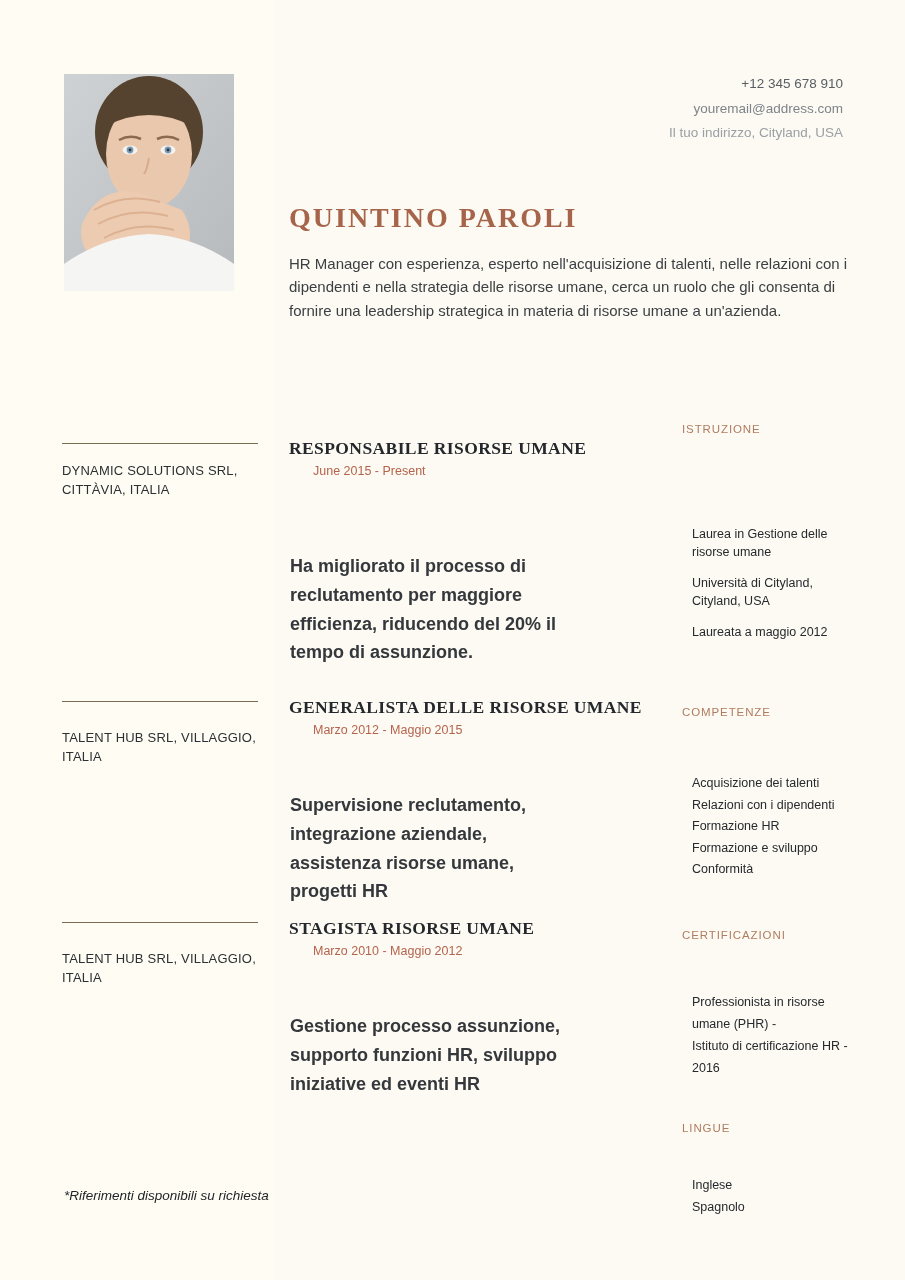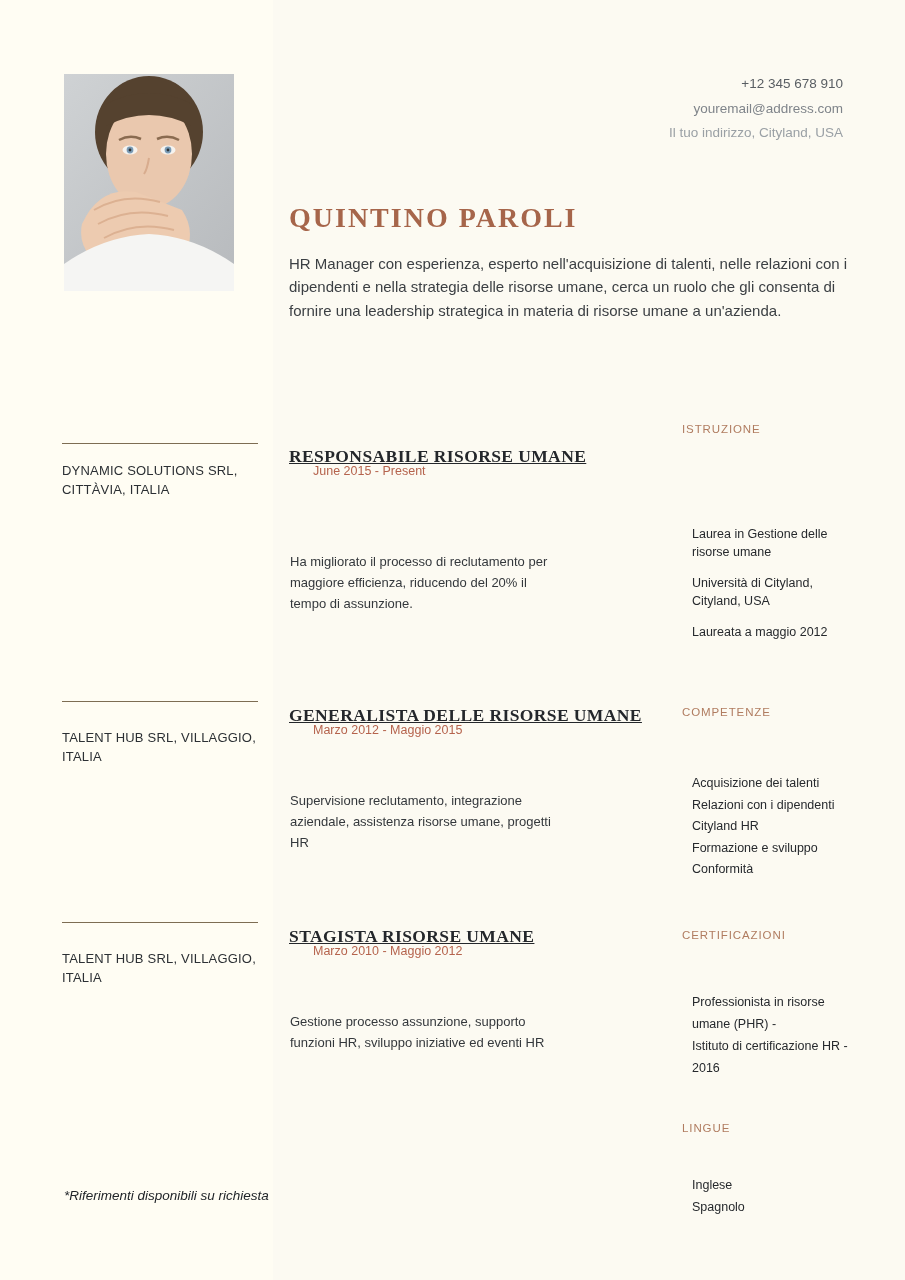--- a/index.html
+++ b/index.html
@@ -21,26 +21,26 @@
   .summary{position:absolute;left:289px;top:252px;width:562px;margin:0;
            font-size:15px;line-height:1.56;color:#3b3f43;}
 
   .row{position:absolute;left:0;width:905px;height:10px;}
   .row.r1{top:438px;} .row.r2{top:697px;} .row.r3{top:918px;}
   .rule{position:absolute;left:62px;top:4px;width:196px;height:0;border-top:1.5px solid #7d6d52;}
   .r1 .rule{top:5px;}
   .company{position:absolute;left:62px;top:32px;width:200px;
            font-size:13px;line-height:1.45;color:#2c3034;letter-spacing:.2px;}
   .r1 .company{top:24px;}
-  .jtitle{position:absolute;left:289px;top:8px;margin:0;white-space:nowrap;
+  .jtitle{position:absolute;left:289px;top:0;margin:0;white-space:nowrap;
           font-family:"Liberation Serif","DejaVu Serif",serif;
-          font-size:17.5px;font-weight:700;letter-spacing:.4px;color:#24272b;text-decoration:underline;}
+          font-size:17.5px;font-weight:700;letter-spacing:.4px;color:#24272b;}
   .jdate{position:absolute;left:290px;top:26px;font-size:12.5px;color:#b5634d;margin-left:23px;}
   .jdesc{position:absolute;left:290px;top:94px;width:272px;
-         font-size:13px;line-height:1.6;color:#34383c;}
+         font-size:18px;line-height:1.6;color:#34383c;font-weight:bold;}
   .r1 .jdesc{top:114px;}
 
   .side-head{position:absolute;left:682px;margin:0;font-size:11.5px;font-weight:400;
              letter-spacing:.9px;color:#b07c60;}
   .side-list{position:absolute;left:680px;margin:12px;padding:0;list-style:none;
              font-size:12.5px;color:#26292d;}
   .h-edu{top:423px;text-align:right;} .l-edu{top:514px;width:150px;line-height:17.5px;}
   .l-edu li{margin-bottom:14px;}
   .h-skills{top:706px;} .l-skills{top:761px;line-height:21.5px;}
   .h-cert{top:929px;} .l-cert{top:979px;width:170px;line-height:22px;}
@@ -130,21 +130,21 @@
   <ul class="side-list l-edu">
     <li>Laurea in Gestione delle risorse umane</li>
     <li>Università di Cityland, Cityland, USA</li>
     <li>Laureata a maggio 2012</li>
   </ul>
 
   <h3 class="side-head h-skills">COMPETENZE</h3>
   <ul class="side-list l-skills">
     <li>Acquisizione dei talenti</li>
     <li>Relazioni con i dipendenti</li>
-    <li>Cityland HR</li>
+    <li>Formazione HR</li>
     <li>Formazione e sviluppo</li>
     <li>Conformità</li>
   </ul>
 
   <h3 class="side-head h-cert">CERTIFICAZIONI</h3>
   <ul class="side-list l-cert">
     <li>Professionista in risorse umane (PHR) -</li>
     <li>Istituto di certificazione HR - 2016</li>
   </ul>
 

